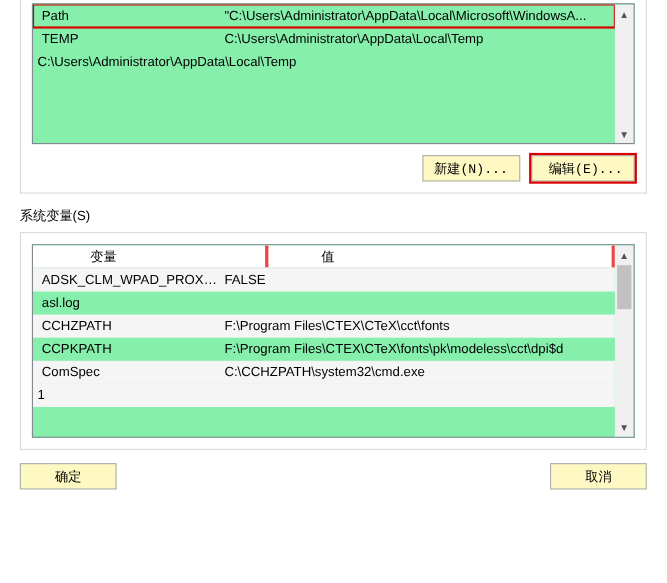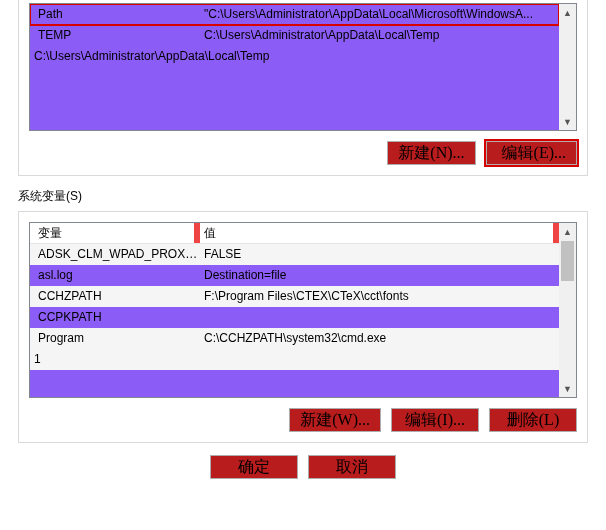--- a/index.html
+++ b/index.html
@@ -15,21 +15,21 @@
       overflow: hidden;
     }
     .panel {
       border: 1px solid #d9d9d9;
       margin: 0 18px 12px 18px;
       padding: 0 10px 10px 10px;
       position: relative;
     }
     .list-wrap {
       border: 1px solid #828790;
-      background: #8b5cf6;
+      background: #86efac;
       height: 128px;
       overflow: hidden;
       position: relative;
     }
     .list-wrap.sys {
       height: 176px;
       margin-top: 10px;
     }
     .list-inner {
       position: absolute;
@@ -40,21 +40,22 @@
       display: flex;
       height: 21px;
       line-height: 21px;
       white-space: nowrap;
     }
     .headrow {
       background: #fff;
       border-bottom: 1px solid #e5e5e5;
     }
     .headrow .c1, .headrow .c2 {
-      border-right: 6px solid #ef4444;
+      border-right: 3px solid #ef4444;
+      margin-left: 44px;
     }
     .c1 { width: 170px; padding-left: 8px; overflow: hidden; text-overflow: ellipsis; }
     .c2 { flex: 1; padding-left: 4px; overflow: hidden; text-overflow: ellipsis; }
     .row.odd { background: #f5f5f5; }
     .row.highlight { outline: 2px solid #d90000; outline-offset: -1px; }
     .scrollbar {
       position: absolute; right: 0; top: 0; bottom: 0; width: 17px;
       background: #f0f0f0;
     }
     .sb-btn {
@@ -66,30 +67,30 @@
     .btnrow {
       display: flex;
       justify-content: flex-end;
       gap: 10px;
       margin-top: 10px;
     }
     .btn {
       min-width: 88px;
       height: 24px;
       border: 1px solid #adadad;
-      background: #b91c1c;
-      font-size: 16px;
+      background: #fef9c3;
+      font-size: 12px;
       padding: 0 10px;
       cursor: pointer;
-      font-family: Liberation Serif, serif;
+      font-family: Liberation Mono, monospace;
     }
     .btn.highlight { outline: 2px solid #d90000; outline-offset: 0px; padding-left: 15px; }
     .foot {
       display: flex;
-      justify-content: center;
+      justify-content: space-between;
       gap: 10px;
       margin: 10px 18px 0 18px;
     }
     .top { margin-top: 0; padding-top: 3px; border-top: none; }
     .syslabel { margin: 4px 0 0 18px; }
     .labeltxt { font-size: 12px; text-align: center; }
   </style>
 </head>
 <body>
 
@@ -129,46 +130,41 @@
       <div class="row headrow">
         <div class="c1">变量</div>
         <div class="c2">值</div>
       </div>
       <div class="row odd">
         <div class="c1">ADSK_CLM_WPAD_PROXY...</div>
         <div class="c2">FALSE</div>
       </div>
       <div class="row">
         <div class="c1">asl.log</div>
-        <div class="c2">Destination=file</div>
       </div>
       <div class="row odd">
         <div class="c1">CCHZPATH</div>
         <div class="c2">F:\Program Files\CTEX\CTeX\cct\fonts</div>
       </div>
       <div class="row">
         <div class="c1">CCPKPATH</div>
+        <div class="c2">F:\Program Files\CTEX\CTeX\fonts\pk\modeless\cct\dpi$d</div>
       </div>
       <div class="row odd">
-        <div class="c1">Program</div>
+        <div class="c1">ComSpec</div>
         <div class="c2">C:\CCHZPATH\system32\cmd.exe</div>
       </div>
       <div class="row odd">
         <div class="c2">1</div>
       </div>
     </div>
     <div class="scrollbar">
       <div class="sb-btn">▲</div>
       <div class="thumb"></div>
       <div class="sb-btn dn">▼</div>
     </div>
   </div>
-  <div class="btnrow">
-    <button class="btn">新建(W)...</button>
-    <button class="btn">编辑(I)...</button>
-    <button class="btn">删除(L)</button>
-  </div>
 </div>
 
 <div class="foot">
   <button class="btn">确定</button>
   <button class="btn">取消</button>
 </div>
 
 </body></html>

